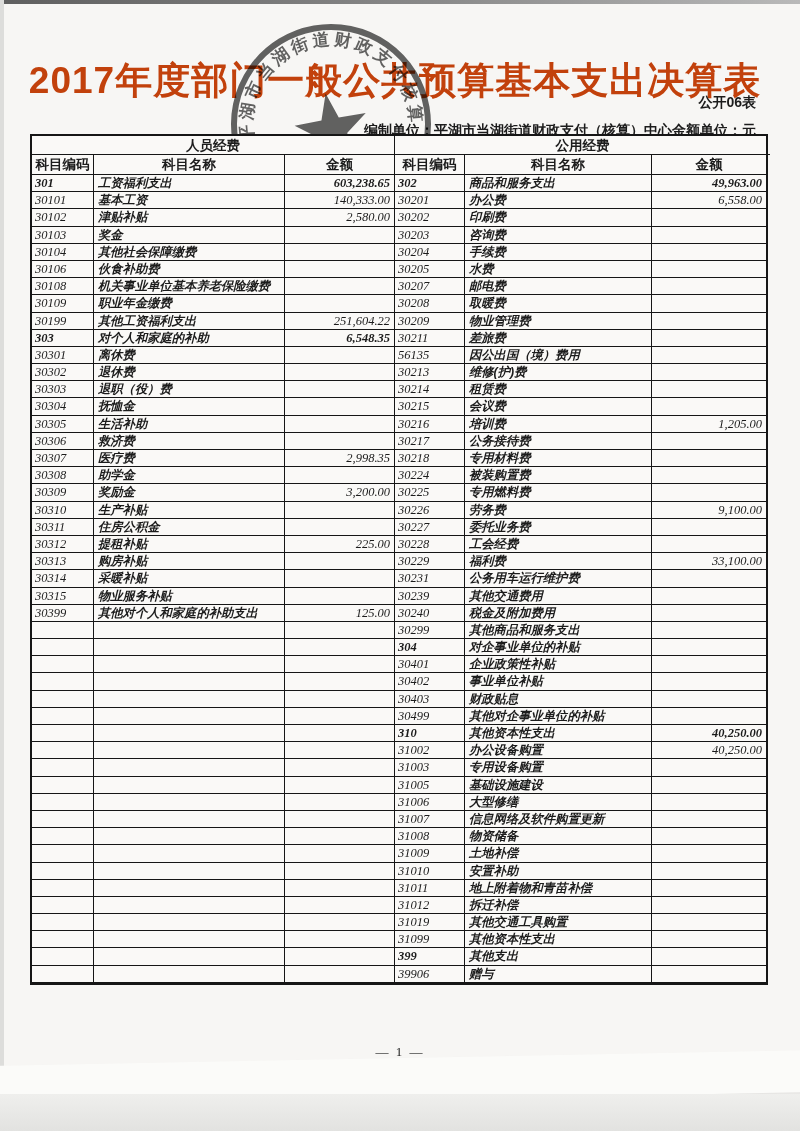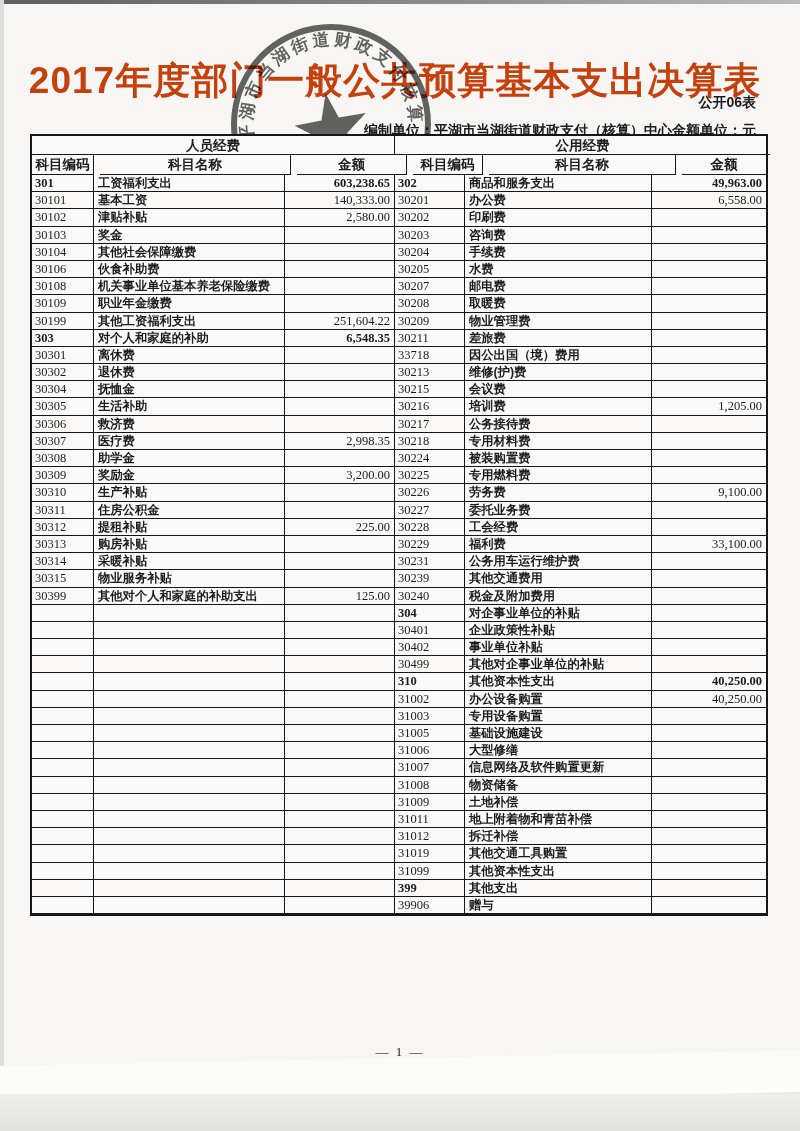--- a/index.html
+++ b/index.html
@@ -16,23 +16,23 @@
        font-size:37px;font-weight:900;letter-spacing:1px;color:#c2410c;}
   .sheet-code{position:absolute;top:94px;right:44px;font-size:14px;font-weight:bold;}
   .meta{position:absolute;top:114px;left:33px;right:44px;display:flex;
        justify-content:flex-end;font-size:14px;font-weight:bold;margin-top:8px;}
   .seal{position:absolute;left:225px;top:18px;opacity:.8;mix-blend-mode:multiply;
        transform:rotate(-10deg);}
   .tbl{position:absolute;left:30px;top:134px;width:738px;border:2px solid #161616;
        box-sizing:border-box;background:#faf9f7;}
   .grow,.hrow1,.hrow2{display:grid;}
   .hrow1{grid-template-columns:363px 375px;height:19px;line-height:19px;}
-  .hrow2{grid-template-columns:62px 191px 110px 70px 187px 1fr;height:20px;line-height:20px;gap:6px;}
+  .hrow2{grid-template-columns:62px 191px 110px 70px 187px 1fr;height:20px;line-height:20px;}
   .trow{display:grid;grid-template-columns:62px 191px 110px 70px 187px 1fr;
-       height:17.2px;line-height:17.2px;}
+       height:17.2px;line-height:17.2px;font-style:italic;}
   .c{border-right:1px solid #161616;border-bottom:1px solid #161616;
        box-sizing:border-box;overflow:hidden;white-space:nowrap;font-size:12px;}
   .c.last{border-right:none;}
   .hc{font-weight:bold;text-align:center;font-size:13.5px;font-family:Liberation Serif, serif;}
   .code{padding-left:3px;font-family:"Liberation Serif",serif;font-size:12.5px;}
   .name{padding-left:4px;font-weight:bold;font-size:12.3px;}
   .amt{padding-right:4px;text-align:right;font-family:"Liberation Serif",serif;font-size:12.5px;}
   .bold{font-weight:900;}
   .pageno{position:absolute;top:1044px;left:0;right:0;text-align:center;
        font-size:13px;font-family:"Liberation Serif",serif;letter-spacing:2px;}
@@ -158,30 +158,38 @@
         <div class="c name bold">对个人和家庭的补助</div>
         <div class="c amt bold">6,548.35</div>
         <div class="c code">30211</div>
         <div class="c name">差旅费</div>
         <div class="c amt last"></div>
       </div>
       <div class="trow">
         <div class="c code">30301</div>
         <div class="c name">离休费</div>
         <div class="c amt"></div>
-        <div class="c code">33718</div>
+        <div class="c code">56135</div>
         <div class="c name">因公出国（境）费用</div>
         <div class="c amt last"></div>
       </div>
       <div class="trow">
         <div class="c code">30302</div>
         <div class="c name">退休费</div>
         <div class="c amt"></div>
         <div class="c code">30213</div>
         <div class="c name">维修(护)费</div>
+        <div class="c amt last"></div>
+      </div>
+      <div class="trow">
+        <div class="c code">30303</div>
+        <div class="c name">退职（役）费</div>
+        <div class="c amt"></div>
+        <div class="c code">30214</div>
+        <div class="c name">租赁费</div>
         <div class="c amt last"></div>
       </div>
       <div class="trow">
         <div class="c code">30304</div>
         <div class="c name">抚恤金</div>
         <div class="c amt"></div>
         <div class="c code">30215</div>
         <div class="c name">会议费</div>
         <div class="c amt last"></div>
       </div>
@@ -278,20 +286,28 @@
         <div class="c name">其他对个人和家庭的补助支出</div>
         <div class="c amt">125.00</div>
         <div class="c code">30240</div>
         <div class="c name">税金及附加费用</div>
         <div class="c amt last"></div>
       </div>
       <div class="trow">
         <div class="c code"></div>
         <div class="c name"></div>
         <div class="c amt"></div>
+        <div class="c code">30299</div>
+        <div class="c name">其他商品和服务支出</div>
+        <div class="c amt last"></div>
+      </div>
+      <div class="trow">
+        <div class="c code"></div>
+        <div class="c name"></div>
+        <div class="c amt"></div>
         <div class="c code bold">304</div>
         <div class="c name bold">对企事业单位的补贴</div>
         <div class="c amt bold last"></div>
       </div>
       <div class="trow">
         <div class="c code"></div>
         <div class="c name"></div>
         <div class="c amt"></div>
         <div class="c code">30401</div>
         <div class="c name">企业政策性补贴</div>
@@ -302,20 +318,28 @@
         <div class="c name"></div>
         <div class="c amt"></div>
         <div class="c code">30402</div>
         <div class="c name">事业单位补贴</div>
         <div class="c amt last"></div>
       </div>
       <div class="trow">
         <div class="c code"></div>
         <div class="c name"></div>
         <div class="c amt"></div>
+        <div class="c code">30403</div>
+        <div class="c name">财政贴息</div>
+        <div class="c amt last"></div>
+      </div>
+      <div class="trow">
+        <div class="c code"></div>
+        <div class="c name"></div>
+        <div class="c amt"></div>
         <div class="c code">30499</div>
         <div class="c name">其他对企事业单位的补贴</div>
         <div class="c amt last"></div>
       </div>
       <div class="trow">
         <div class="c code"></div>
         <div class="c name"></div>
         <div class="c amt"></div>
         <div class="c code bold">310</div>
         <div class="c name bold">其他资本性支出</div>
@@ -374,20 +398,28 @@
         <div class="c name"></div>
         <div class="c amt"></div>
         <div class="c code">31009</div>
         <div class="c name">土地补偿</div>
         <div class="c amt last"></div>
       </div>
       <div class="trow">
         <div class="c code"></div>
         <div class="c name"></div>
         <div class="c amt"></div>
+        <div class="c code">31010</div>
+        <div class="c name">安置补助</div>
+        <div class="c amt last"></div>
+      </div>
+      <div class="trow">
+        <div class="c code"></div>
+        <div class="c name"></div>
+        <div class="c amt"></div>
         <div class="c code">31011</div>
         <div class="c name">地上附着物和青苗补偿</div>
         <div class="c amt last"></div>
       </div>
       <div class="trow">
         <div class="c code"></div>
         <div class="c name"></div>
         <div class="c amt"></div>
         <div class="c code">31012</div>
         <div class="c name">拆迁补偿</div>

